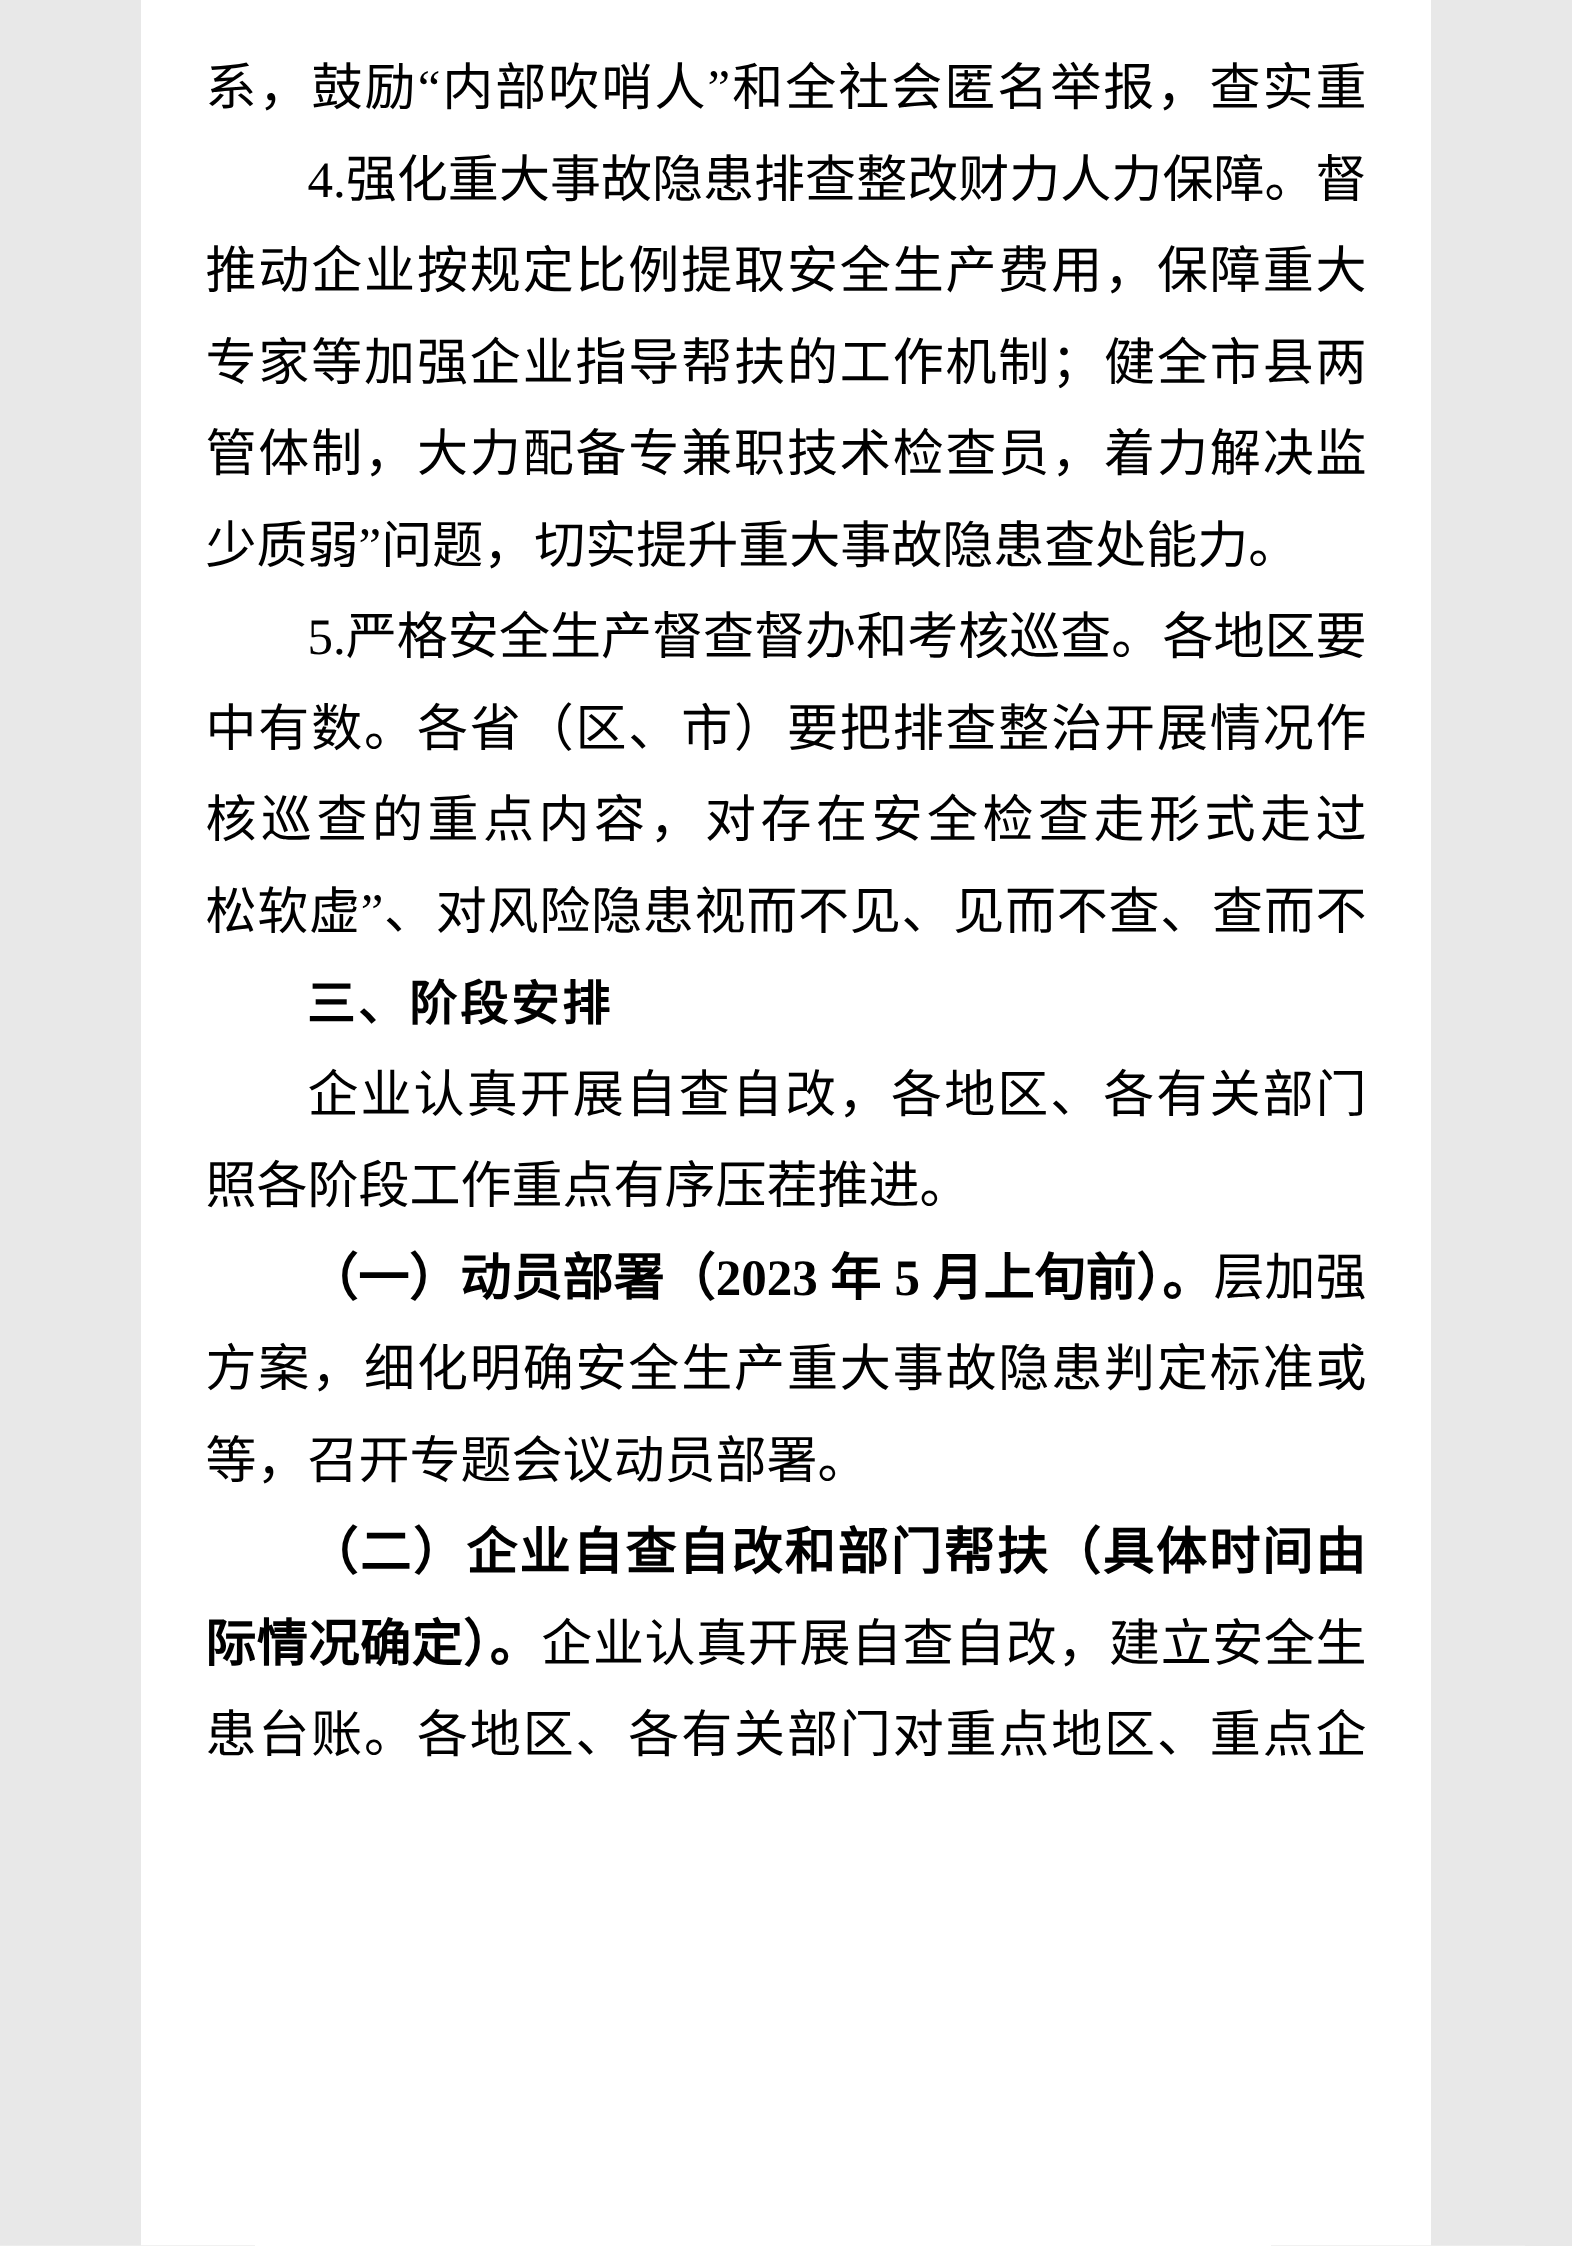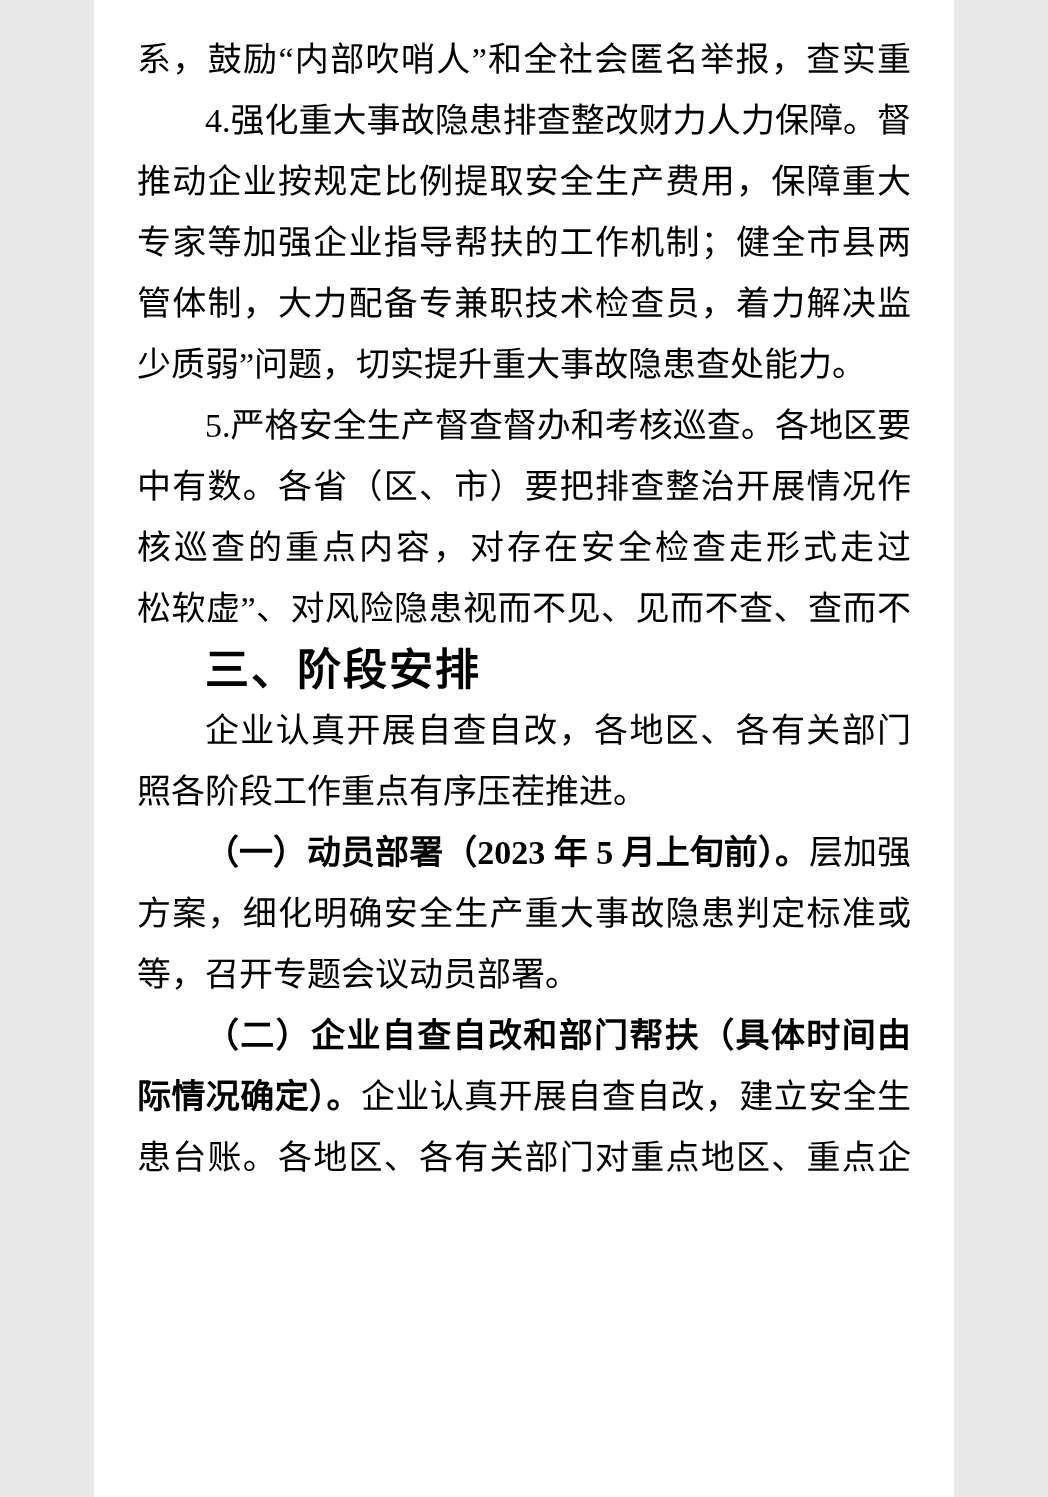--- a/index.html
+++ b/index.html
@@ -22,23 +22,23 @@
     height: 61px;
     text-align: justify;
     text-align-last: left;
     overflow: hidden;
   }
   .line.full { text-align-last: justify; }
   .line.indent { padding-left: 68px; }
   .seg { white-space: pre-wrap; }
   .seg.b { font-weight: 700; }
   .para.heading .line {
-    font-family: Liberation Sans, sans-serif;
+    font-family: Liberation Serif, serif;
     font-weight: 700;
-    font-size: 44px;
+    font-size: 32px;
     text-align-last: left;
     letter-spacing: 2px;
   }
 </style>
 </head>
 <body>
 
 <div class="page">
   <main>
       <div class="para">

